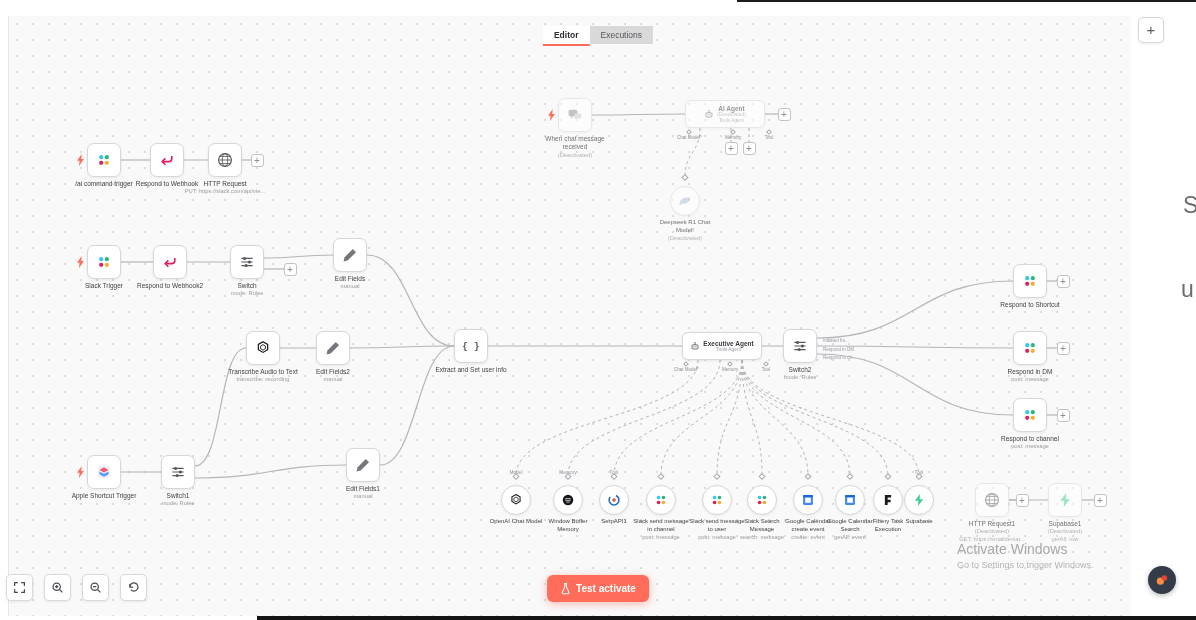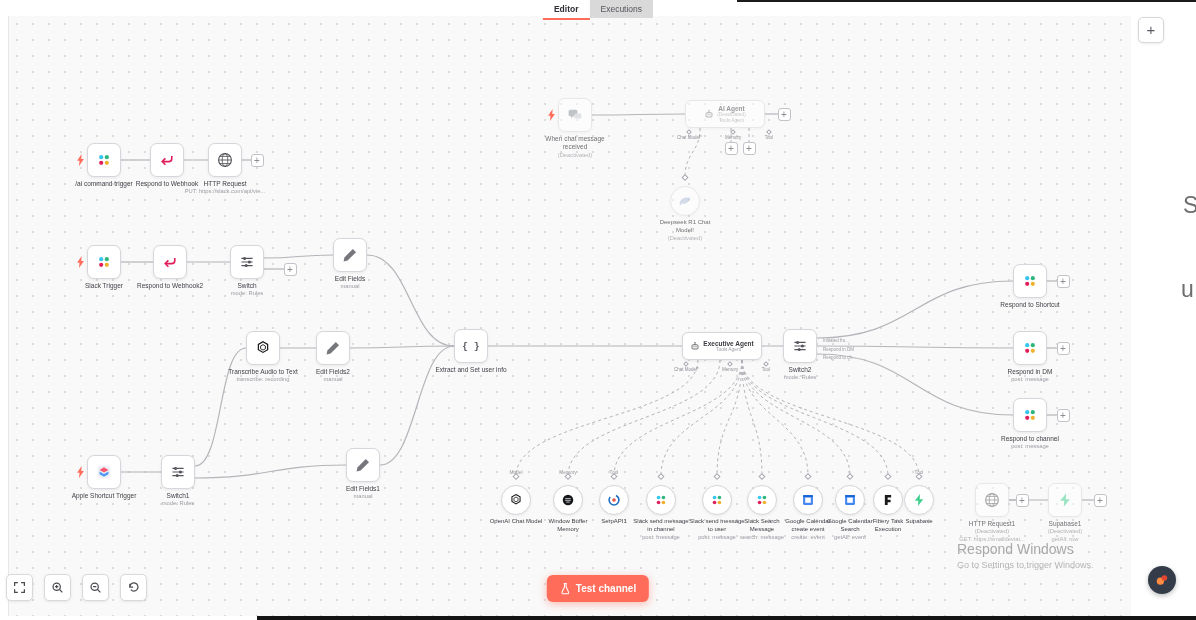--- a/index.html
+++ b/index.html
@@ -17,21 +17,21 @@
     background-size:16px 16px;
     border-left:1px solid #e7e7e7;
     z-index:0;
   }
   .right-strip { position:absolute; left:1131px; top:0; width:65px; height:620px; background:#fff; z-index:1; }
   #graph-layer { position:absolute; left:0; top:0; width:1196px; height:620px; z-index:2; }
 
   
   .topbar { position:absolute; left:0; top:0; width:100%; height:16px; background:#fff; z-index:6; }
   .tabs { position:absolute; left:50%; top:0; transform:translateX(-50%); display:flex; height:16px; font-size:8.5px; }
-  .tab { display:flex; align-items:center; padding:9px 11px; color:#55555c; cursor:pointer; background:#fff; }
+  .tab { display:flex; align-items:center; padding:9px 11px; color:#55555c; cursor:pointer; background:#fff;margin-top:26px; }
   .tab.active { color:#2f2f35; font-weight:700; border-bottom:2px solid #ff6d5a; }
   .tab:not(.active) { background:#d9d9d9; }
 
   .top-line { position:absolute; left:737px; top:0; width:459px; height:2px; background:#1b1b1b; z-index:9; }
   .bottom-bar { position:absolute; left:257px; top:616px; width:939px; height:4px; background:#151515; z-index:9; }
 
   .add-btn {
     position:absolute; left:1138px; top:17px; width:26px; height:26px; z-index:7;
     background:#fff; border:1px solid #d7d7db; border-radius:5px; color:#5c5c64;
     font-size:15px; line-height:22px; text-align:center; box-shadow:0 1px 3px rgba(0,0,0,.08); cursor:pointer;
@@ -677,25 +677,25 @@
       </svg>
   </button>
 </div>
 
 <button class="test-btn">
   <span class="flask">
     <svg viewBox="0 0 14 16" fill="none" stroke="#ffffff" stroke-width="1.3">
         <path d="M5 1.5h4M6 1.5v4.3L2.9 12.4A1.6 1.6 0 0 0 4.3 14.8h5.4a1.6 1.6 0 0 0 1.4-2.4L8 5.8V1.5"></path>
       </svg>
   </span>
-  <span>Test channel</span>
+  <span>Test activate</span>
 </button>
 
 <div class="watermark">
-  <div class="wm1">Respond Windows</div>
+  <div class="wm1">Activate Windows</div>
   <div class="wm2">Go to Settings to trigger Windows.</div>
 </div>
 
 <div class="frag frag1">S</div>
 <div class="frag frag2">u</div>
 
 <button class="widget">
   <svg viewBox="0 0 20 20">
       <circle cx="8" cy="11.5" r="4.5" fill="#ff8c42"></circle>
       <circle cx="13" cy="7.5" r="3.5" fill="#e0452f"></circle>

